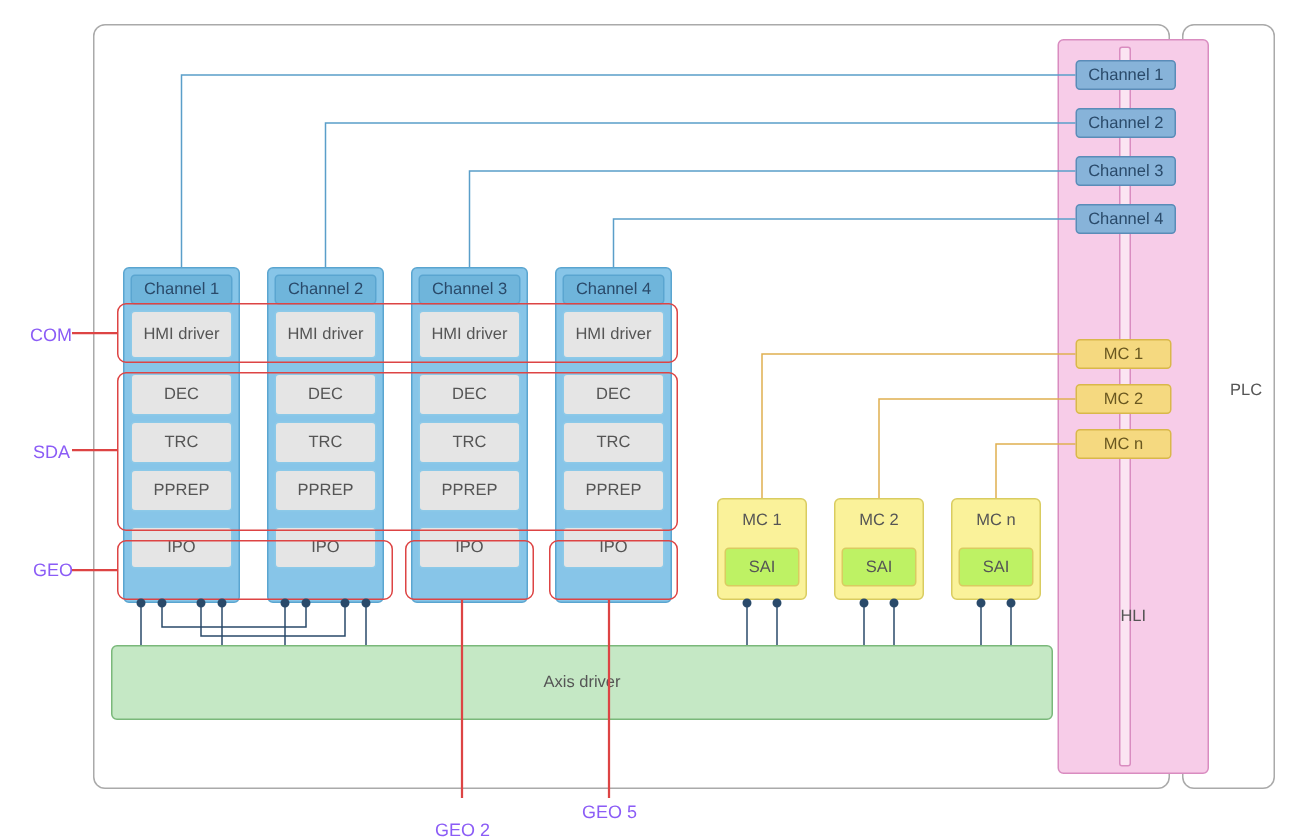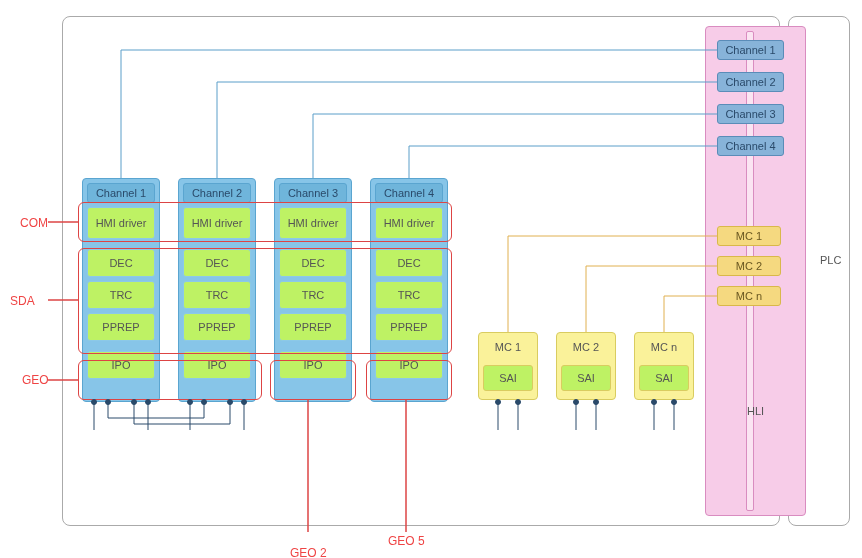--- a/index.html
+++ b/index.html
@@ -8,28 +8,28 @@
   svg { position: absolute; inset: 0; pointer-events: none; }
   .main-box { position: absolute; left: 62px; top: 16px; width: 718px; height: 510px; border: 1px solid #aaa; border-radius: 8px; }
   .plc-box { position: absolute; left: 788px; top: 16px; width: 62px; height: 510px; border: 1px solid #aaa; border-radius: 8px; }
   .hli-col { position: absolute; left: 705px; top: 26px; width: 101px; height: 490px; background: #f7cce8; border: 1px solid #d98cc0; border-radius: 4px; padding-left: 40px; }
   .hli-inner { position: absolute; top: 4px; left: 40px; width: 8px; height: 480px; background: #fbe4f2; border: 1px solid #d98cc0; border-radius: 2px; }
   .hli-label { position: absolute; top: 378px; left: 0; width: 100%; text-align: center; color: #555; }
   .plc-label { position: absolute; left: 820px; top: 254px; color: #555; }
   .ch-box { position: absolute; width: 67px; height: 20px; background: #87b3d9; border: 1px solid #5a8cb8; border-radius: 3px; display: flex; align-items: center; justify-content: center; color: #2a4a6a; }
   .channel-col { position: absolute; width: 78px; background: #87c5e8; border: 1px solid #5aa5d0; border-radius: 4px; padding: 4px; }
   .ch-header { background: #6fb5db; border: 1px solid #5aa5d0; border-radius: 3px; height: 20px; display: flex; align-items: center; justify-content: center; color: #2a4a6a; margin-bottom: 4px; }
-  .module { background: #bef264; border: 1px solid #8cc9e8; border-radius: 3px; height: 28px; display: flex; align-items: center; justify-content: center; color: #555; margin-bottom: 4px; text-align: center; line-height: 1.1; }
+  .module { background: #e5e5e5; border: 1px solid #8cc9e8; border-radius: 3px; height: 28px; display: flex; align-items: center; justify-content: center; color: #555; margin-bottom: 4px; text-align: center; line-height: 1.1; }
   .module.tall { height: 32px; }
   .mc-col { position: absolute; width: 60px; background: #faf29a; border: 1px solid #d9cc60; border-radius: 4px; padding: 4px; }
   .mc-header { height: 20px; display: flex; align-items: center; justify-content: center; color: #555; margin-bottom: 8px; }
   .mc-mod { background: #bef264; border: 1px solid #d9cc60; border-radius: 3px; height: 26px; display: flex; align-items: center; justify-content: center; color: #555; }
   .mc-right { position: absolute; width: 64px; height: 20px; background: #f5d980; border: 1px solid #d9b84a; border-radius: 3px; display: flex; align-items: center; justify-content: center; color: #6a5820; }
   .axis-box { position: absolute; left: 74px; top: 430px; width: 628px; height: 50px; background: #c5e8c5; border: 1px solid #7ab87a; border-radius: 4px; display: flex; align-items: center; justify-content: center; color: #555; }
-  .row-label { position: absolute; color: #ef4444; font-size: 12px; }
+  .row-label { position: absolute; color: #8b5cf6; font-size: 12px; }
   .red-group { position: absolute; border: 1.5px solid #d44; border-radius: 6px; }
   .red-single { position: absolute; border: 1.5px solid #d44; border-radius: 6px; }
 </style>
 </head>
 <body>
 
 <div class="diagram">
 
   <div class="main-box"></div>
   <div class="plc-box"></div>
@@ -96,29 +96,30 @@
   </div>
   <div class="mc-col" style="left:556px;top:332px;height:68px">
     <div class="mc-header">MC 2</div>
     <div class="mc-mod">SAI</div>
   </div>
   <div class="mc-col" style="left:634px;top:332px;height:68px">
     <div class="mc-header">MC n</div>
     <div class="mc-mod">SAI</div>
   </div>
 
+  <div class="axis-box">Axis driver</div>
 
   <div class="red-group" style="left:78px;top:202px;width:374px;height:40px"></div>
   <div class="red-group" style="left:78px;top:248px;width:374px;height:106px"></div>
   <div class="red-group" style="left:78px;top:360px;width:184px;height:40px"></div>
   <div class="red-single" style="left:270px;top:360px;width:86px;height:40px"></div>
   <div class="red-single" style="left:366px;top:360px;width:86px;height:40px"></div>
 
   <div class="row-label" style="left:20px;top:216px">COM</div>
-  <div class="row-label" style="left:10px;top:294px">SDA</div>
+  <div class="row-label" style="left:22px;top:294px">SDA</div>
   <div class="row-label" style="left:22px;top:373px">GEO</div>
   <div class="row-label" style="left:290px;top:546px">GEO 2</div>
   <div class="row-label" style="left:388px;top:534px">GEO 5</div>
 
   <svg width="862" height="558">
 
     <polyline points="121,178 121,50 717,50" fill="none" stroke="#5a9ec9" stroke-width="1"></polyline>
     <polyline points="217,178 217,82 717,82" fill="none" stroke="#5a9ec9" stroke-width="1"></polyline>
     <polyline points="313,178 313,114 717,114" fill="none" stroke="#5a9ec9" stroke-width="1"></polyline>
     <polyline points="409,178 409,146 717,146" fill="none" stroke="#5a9ec9" stroke-width="1"></polyline>

